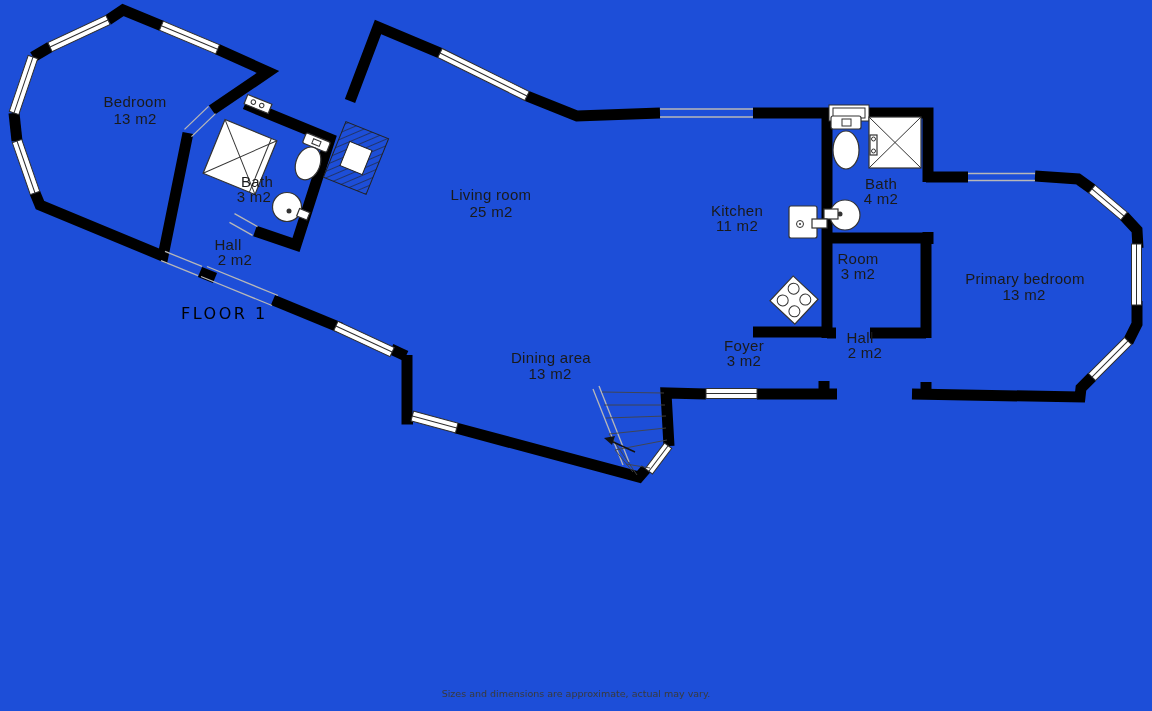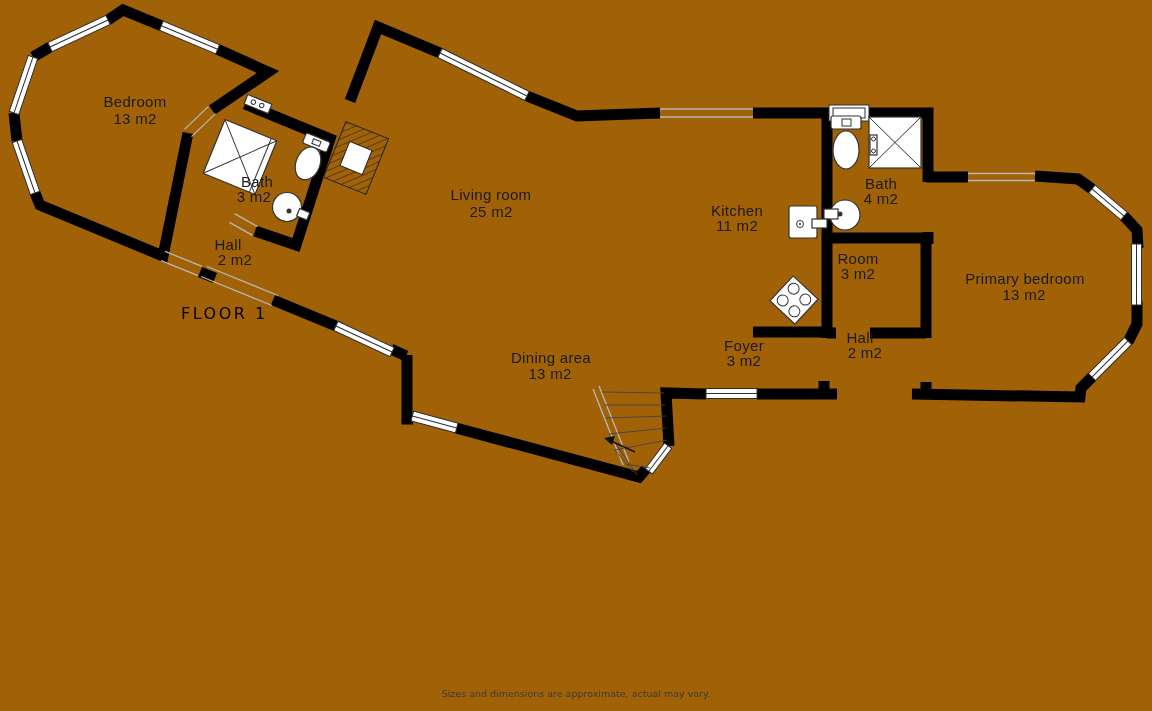--- a/index.html
+++ b/index.html
@@ -1,16 +1,16 @@
 <!DOCTYPE html>
 <html><head>
 <meta charset="utf-8">
 <style>
   html,body{margin:0;padding:0;background:#ffffff;}
-  .stage{position:relative;width:1152px;height:711px;background:#a16207;overflow:hidden;}
+  .stage{position:relative;width:1152px;height:711px;background:#1d4ed8;overflow:hidden;}
   .wall{stroke:#000;stroke-width:11;fill:none;stroke-linecap:butt;stroke-linejoin:miter;}
   .win{fill:#fff;stroke:#2e2e2e;stroke-width:1;}
   .winline{stroke:#2e2e2e;stroke-width:1;}
   .open{stroke:#b8b8b8;stroke-width:1.3;fill:none;}
   .fix{fill:#fff;stroke:#333;stroke-width:1.2;}
   .fixl{stroke:#333;stroke-width:1;fill:none;}
   .tread{stroke:#444;stroke-width:0.9;fill:none;}
   .lbl{font-family:"Liberation Sans",sans-serif;font-size:15px;font-weight:500;fill:#1a1a1a;text-anchor:middle;letter-spacing:0.3px;}
   .floorlbl{font-family:"DejaVu Sans",sans-serif;font-size:16px;fill:#000;letter-spacing:2.5px;}
   .foot{font-family:"DejaVu Sans",sans-serif;font-size:9.5px;fill:#3a3a3a;text-anchor:middle;}

